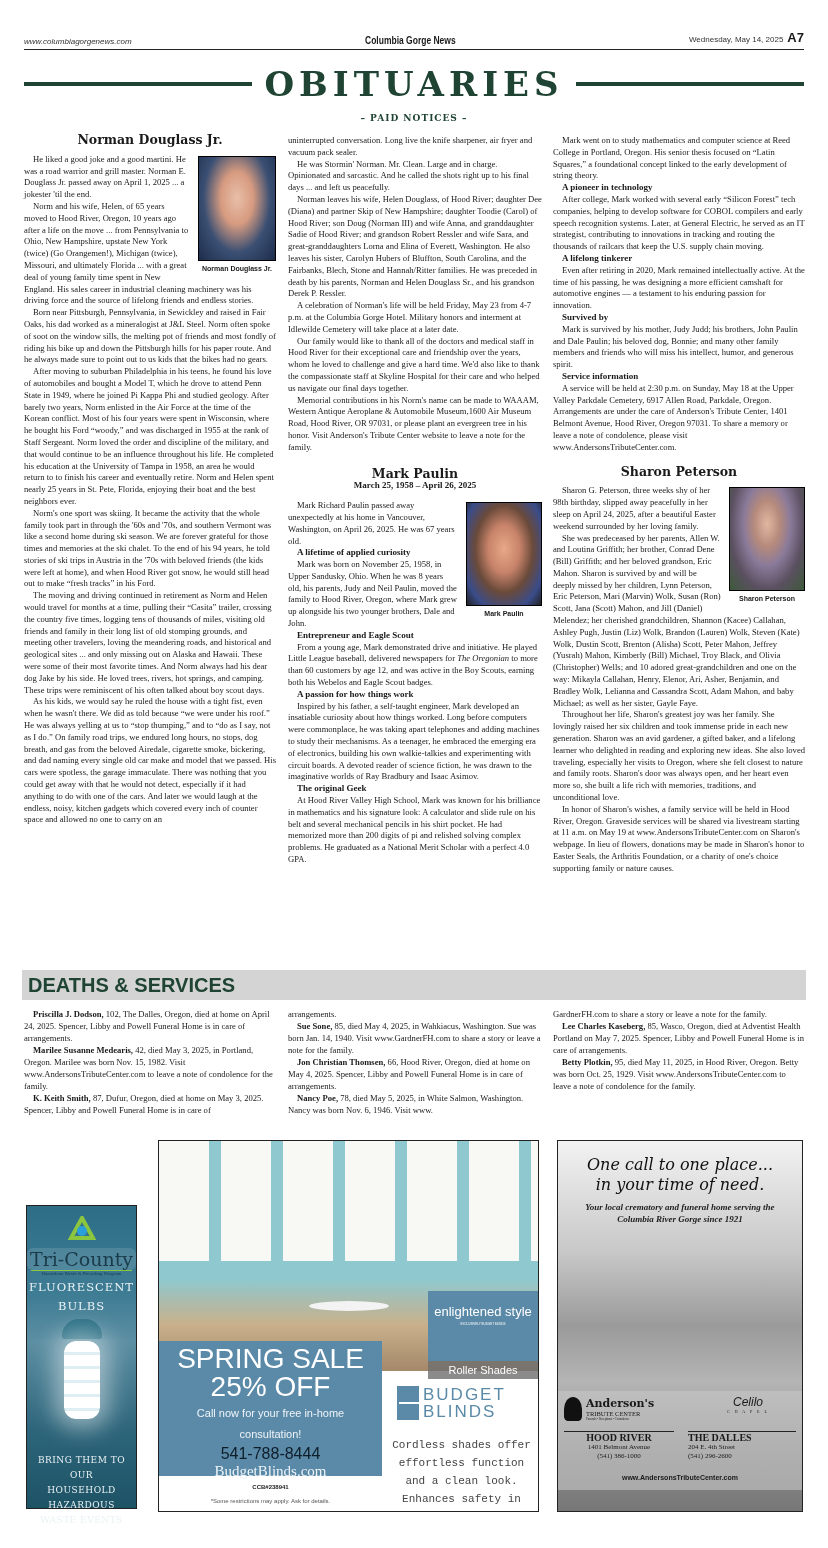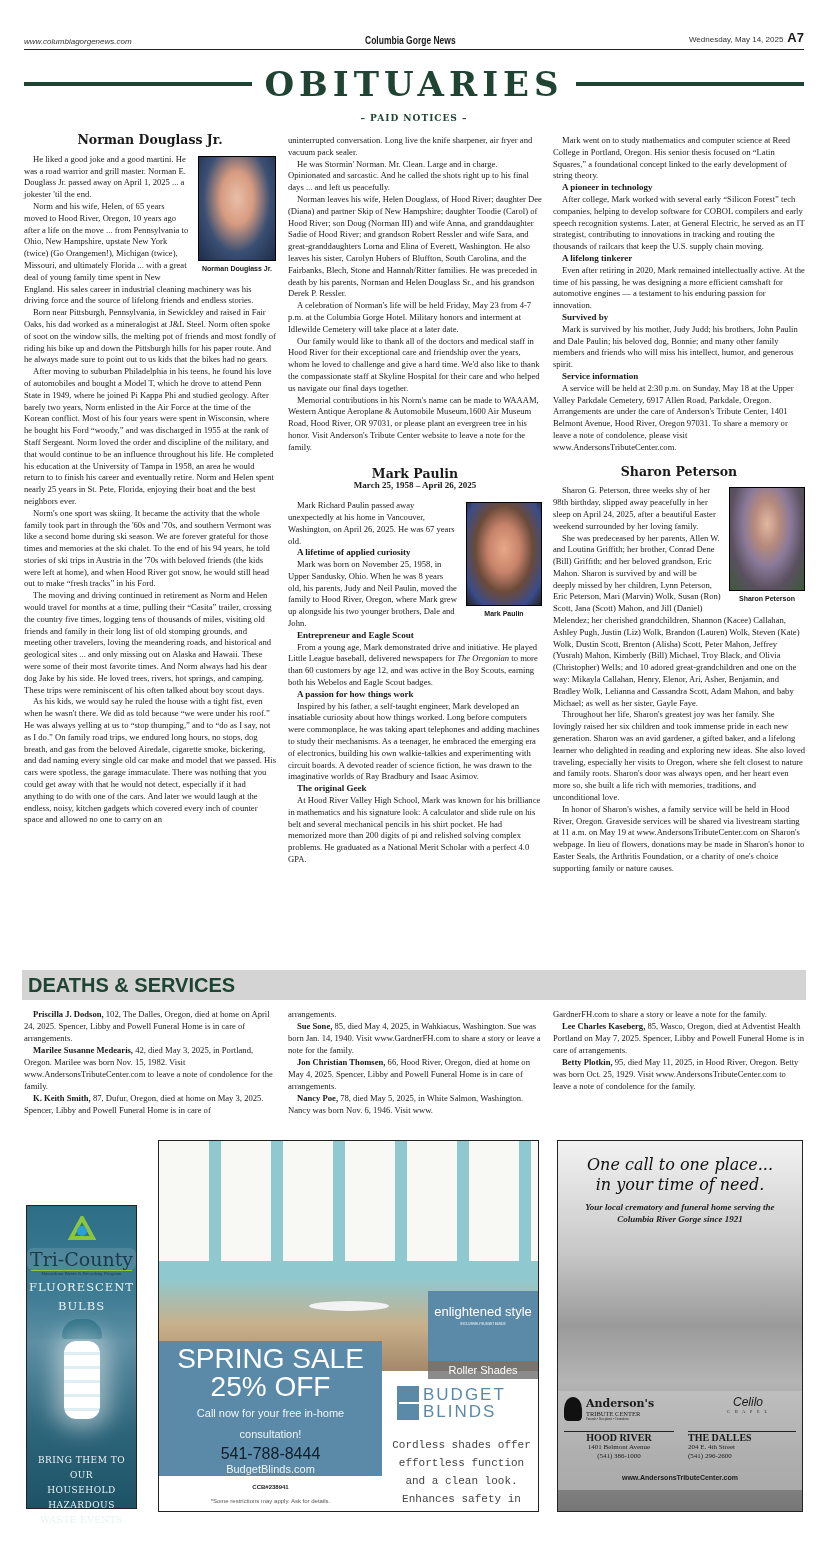--- a/index.html
+++ b/index.html
@@ -151,21 +151,21 @@
   <div style="position:absolute; right:0; top:150px; width:110px; height:70px; background:#5b8aa8; color:#fff; text-align:center; font-family:'Liberation Sans',sans-serif;">
     <div style="font-size:13px; margin-top:14px; line-height:13px;">enlightened style</div>
     <div style="font-size:3px; margin-top:4px;">EXCLUSIVELY BUDGET BLINDS</div>
   </div>
   <div style="position:absolute; right:0; top:220px; width:110px; height:18px; background:rgba(110,110,110,0.8); color:#fff; font-family:'Liberation Sans',sans-serif; font-size:11px; text-align:center; line-height:18px;">Roller Shades</div>
   <div style="position:absolute; left:0; top:200px; width:223px; height:135px; background:#5b8aa8; color:#fff; text-align:center; font-family:'Liberation Sans',sans-serif;">
     <div style="font-size:28px; line-height:28px; margin-top:4px;">SPRING SALE</div>
     <div style="font-size:28px; line-height:28px;">25% OFF</div>
     <div style="font-size:11px; line-height:21px; margin:2px 14px 0; color:#eef4f8;">Call now for your free in-home consultation!</div>
     <div style="font-size:16px; color:#0e1e2a;">541-788-8444</div>
-    <div style="font-size:11px; color:#eef4f8;">BudgetBlinds.com</div>
+    <div style="font-size:15px; color:#eef4f8;font-family:Liberation Serif, serif;">BudgetBlinds.com</div>
   </div>
   <div style="position:absolute; left:0; top:343px; width:223px; text-align:center; font-family:'Liberation Sans',sans-serif; font-weight:bold; font-size:6px;">CCB#238941</div>
   <div style="position:absolute; left:0; top:357px; width:223px; text-align:center; font-family:'Liberation Sans',sans-serif; font-size:6px; color:#555;">*Some restrictions may apply. Ask for details.</div>
   <div style="position:absolute; left:238px; top:245px; display:flex; align-items:center;">
     <div style="width:22px; height:34px; border-left:2px solid #5b8aa8; margin-right:4px; background:linear-gradient(180deg,#5b8aa8 0 47%,transparent 47% 53%,#5b8aa8 53% 100%);"></div>
     <div style="font-family:'Liberation Sans',sans-serif; color:#5b8aa8; font-size:17px; line-height:17px; letter-spacing:2px;">
       <div>BUDGET</div>
       <div>BLINDS</div>
     </div>
   </div>

